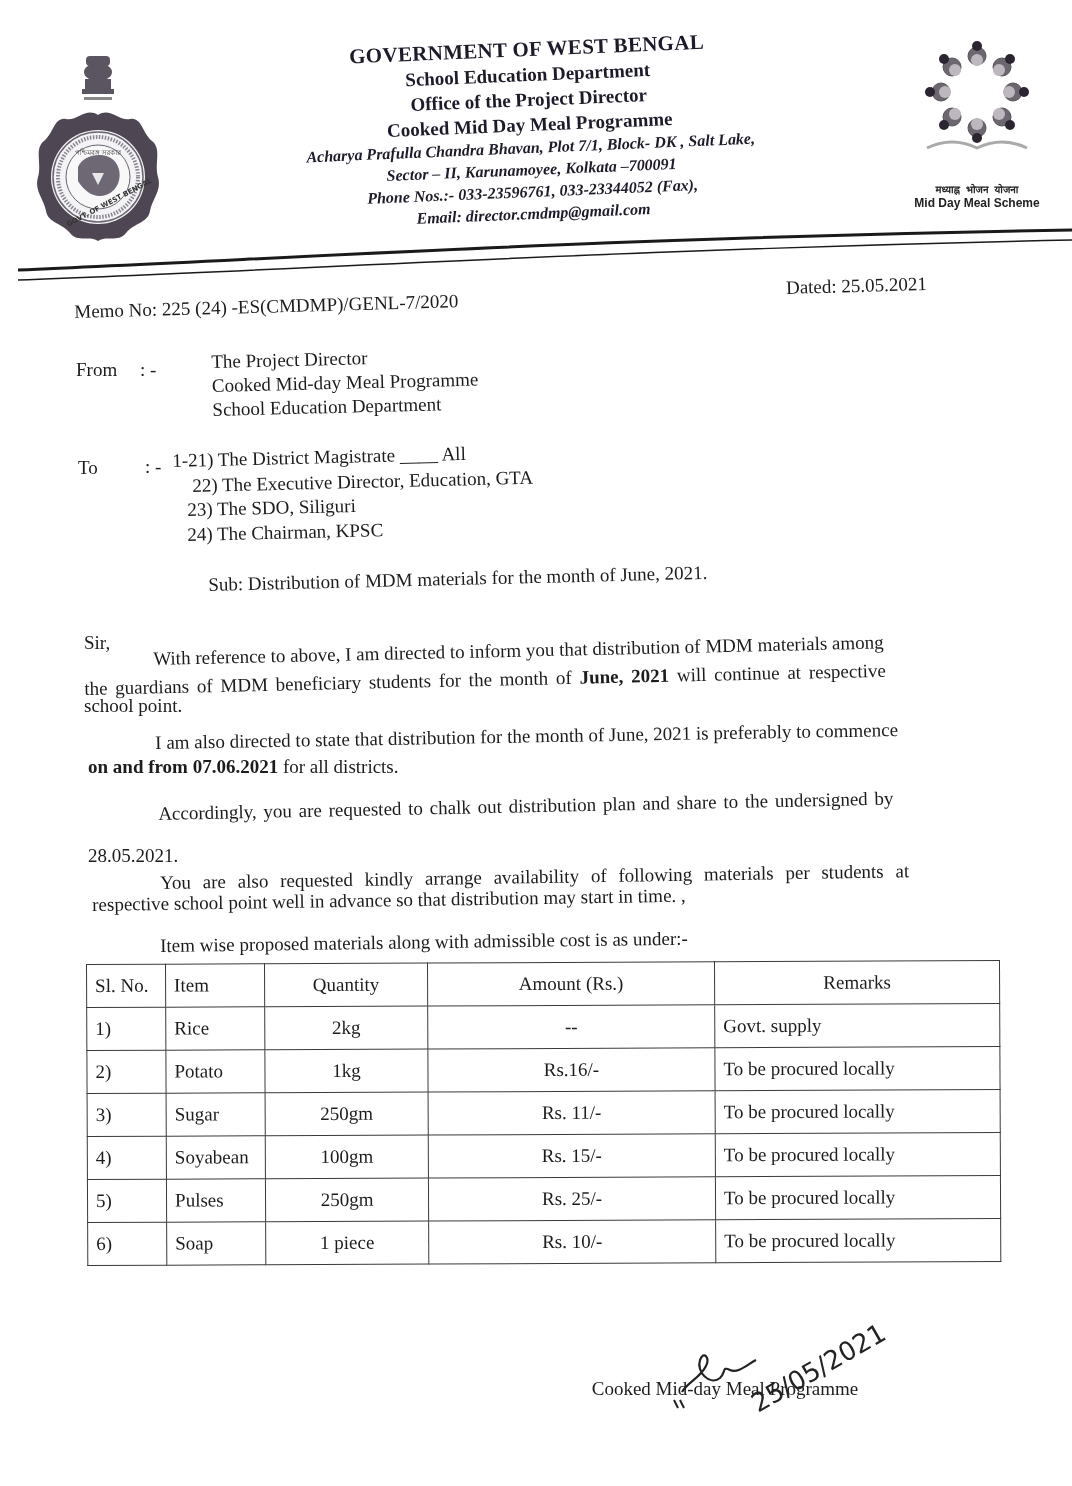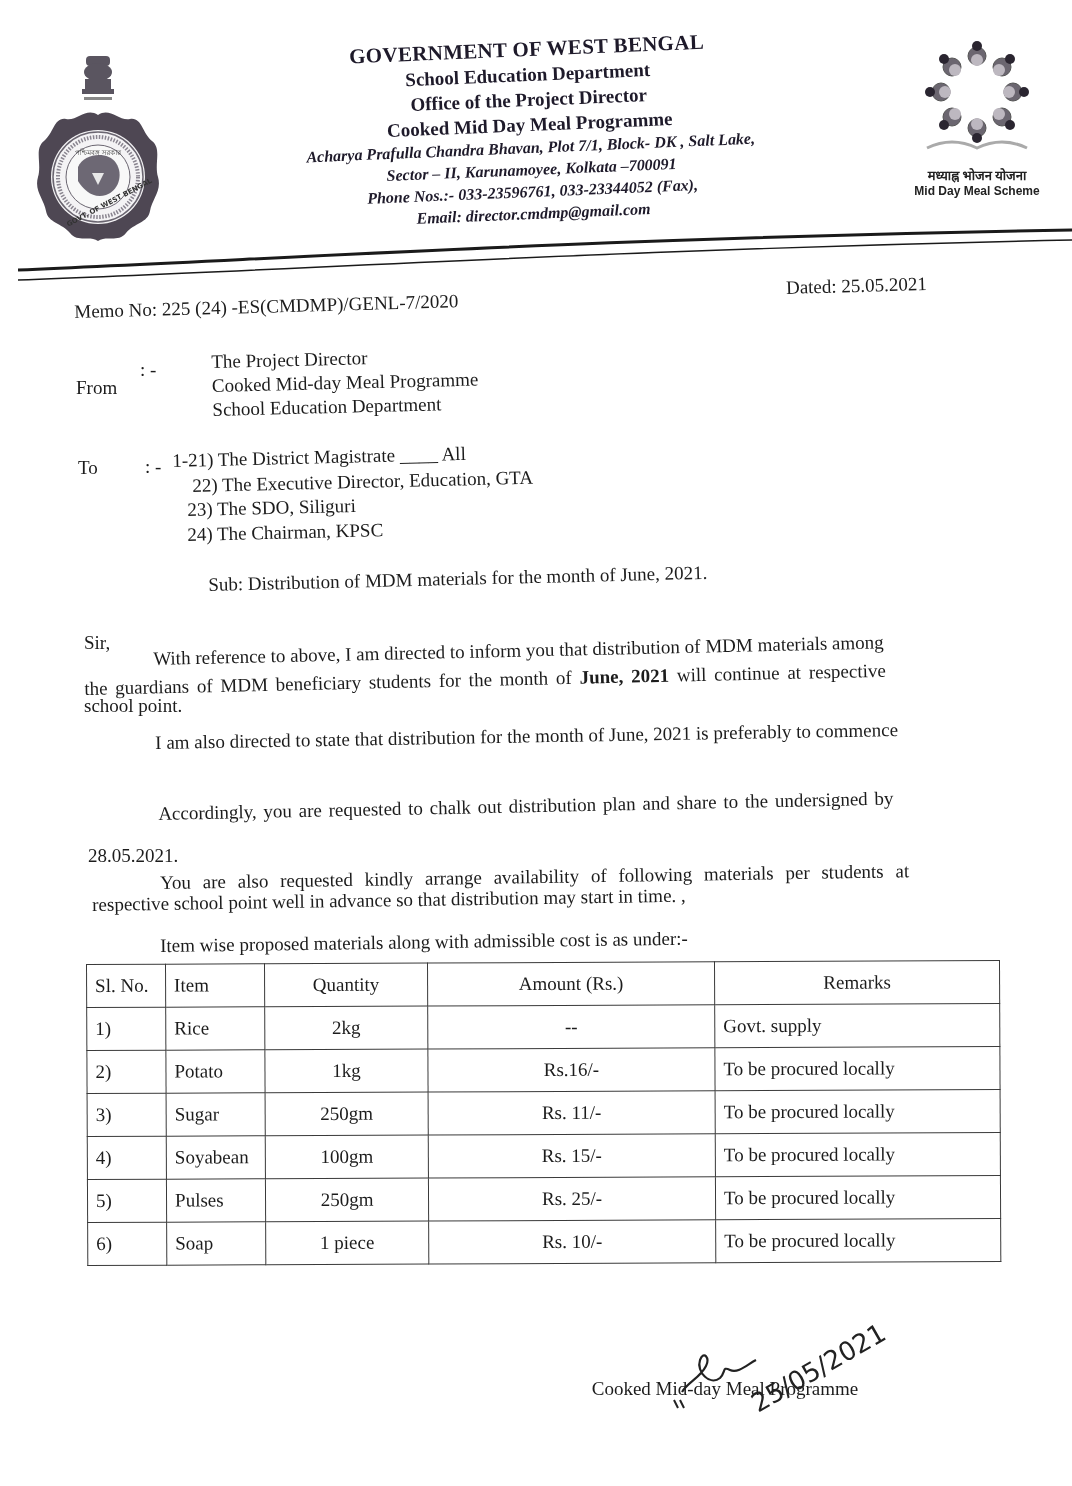--- a/index.html
+++ b/index.html
@@ -16,21 +16,21 @@
     transform: rotate(-2.4deg); transform-origin: center;
     color: #1e1a2a;
   }
   .lh-gov { font-weight: bold; font-size: 21px; letter-spacing: 0.3px; line-height: 26px; }
   .lh-dept, .lh-office, .lh-prog { font-weight: bold; font-size: 19px; line-height: 25px; }
   .lh-addr { font-weight: bold; font-style: italic; font-size: 16px; line-height: 22px; }
   .lh-addr.wide { margin-left: -40px; margin-right: -40px; }
 
   .emblem-left { position: absolute; left: 28px; top: 52px; width: 140px; height: 190px; }
   .emblem-right { position: absolute; left: 912px; top: 40px; width: 130px; height: 165px; text-align: center; }
-  .mdm-hindi { font-family: Liberation Serif, serif; font-size: 13px; font-weight: bold; color: #222; margin-top: 2px; }
+  .mdm-hindi { font-family: Liberation Mono, monospace; font-size: 10px; font-weight: bold; color: #222; margin-top: 18px; }
   .mdm-en { font-family: "Liberation Sans", sans-serif; font-size: 12px; font-weight: bold; color: #222; }
 
   .rule-wrap { position: absolute; left: 0; top: 218px; width: 1072px; height: 70px; }
 
   .tilt { transform-origin: left top; }
   .memo-text { font-size: 19px; line-height: 24px; }
 
   table.items {
     position: absolute; left: 86px; top: 964px; width: 914px;
     border-collapse: collapse; font-size: 19px;
@@ -135,21 +135,21 @@
   <div class="rule-wrap">
     <svg width="1072" height="70" viewBox="0 0 1072 70">
       <path d="M18,52 C300,40 600,20 1072,12" fill="none" stroke="#1a1a1a" stroke-width="3"></path>
       <path d="M18,62 C300,52 600,32 1072,22" fill="none" stroke="#1a1a1a" stroke-width="1.4"></path>
     </svg>
   </div>
 
   <div class="abs memo-text" style="left:786px; top:274px; transform:rotate(-1.6deg);">Dated: 25.05.2021</div>
   <div class="abs memo-text" style="left:74px; top:300px; transform:rotate(-1.6deg); transform-origin:left top;">Memo No:  225 (24) -ES(CMDMP)/GENL-7/2020</div>
 
-  <div class="abs memo-text" style="left:76px; top:358px;margin-top:18px;">From</div>
+  <div class="abs memo-text" style="left:76px; top:358px;">From</div>
   <div class="abs memo-text" style="left:140px; top:358px;">: -</div>
   <div class="abs memo-text tilt" style="left:211px; top:350px; transform:rotate(-1.4deg);">
     <div>The Project Director</div>
     <div>Cooked Mid-day Meal Programme</div>
     <div>School Education Department</div>
   </div>
 
   <div class="abs memo-text" style="left:78px; top:456px;">To</div>
   <div class="abs memo-text" style="left:145px; top:455px;">: -</div>
   <div class="abs memo-text tilt" style="left:172px; top:449px; transform:rotate(-1.4deg);">1-21)  The District Magistrate ____ All</div>
@@ -161,20 +161,23 @@
 
   <div class="abs memo-text" style="left:84px; top:609px;margin-top:22px;">Sir,</div>
 
   <div class="abs memo-text tilt" style="left:153px; top:647px; transform:rotate(-1.3deg);">With reference to above, I am directed to inform you that distribution of MDM materials among</div>
   <div class="abs memo-text tilt" style="left:84px; top:677px; transform:rotate(-1.3deg); white-space:nowrap; word-spacing:3px;">
     <span>the guardians of MDM beneficiary students for the month of </span><b>June, 2021</b><span> will continue at respective</span>
   </div>
   <div class="abs memo-text" style="left:84px; top:694px;">school point.</div>
 
   <div class="abs memo-text tilt" style="left:155px; top:731px; transform:rotate(-1.0deg);">I am also directed to state that distribution for the month of June, 2021 is preferably to commence</div>
+  <div class="abs memo-text" style="left:88px; top:755px;">
+    <b>on and from 07.06.2021</b><span> for all districts.</span>
+  </div>
 
   <div class="abs memo-text tilt" style="left:158px; top:802px; transform:rotate(-1.2deg); word-spacing:2px;">Accordingly, you are requested to chalk out distribution plan and share to the undersigned by</div>
   <div class="abs memo-text" style="left:88px; top:844px;">28.05.2021.</div>
 
   <div class="abs memo-text tilt" style="left:160px; top:871px; transform:rotate(-0.9deg); word-spacing:7px;">You are also requested kindly arrange availability of following materials per students at</div>
   <div class="abs memo-text tilt" style="left:92px; top:893px; transform:rotate(-0.9deg);">respective school point well in advance so that distribution may start in time. ,</div>
 
   <div class="abs memo-text tilt" style="left:160px; top:934px; transform:rotate(-0.8deg);">Item wise proposed materials along with admissible cost is as under:-</div>
 
   <table class="items">

